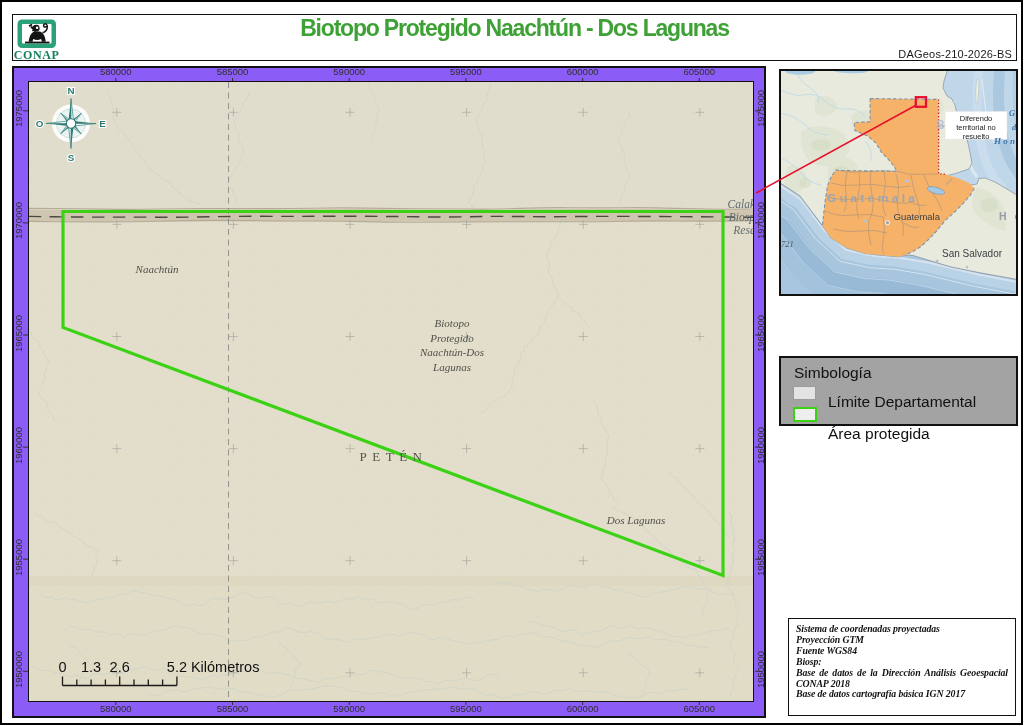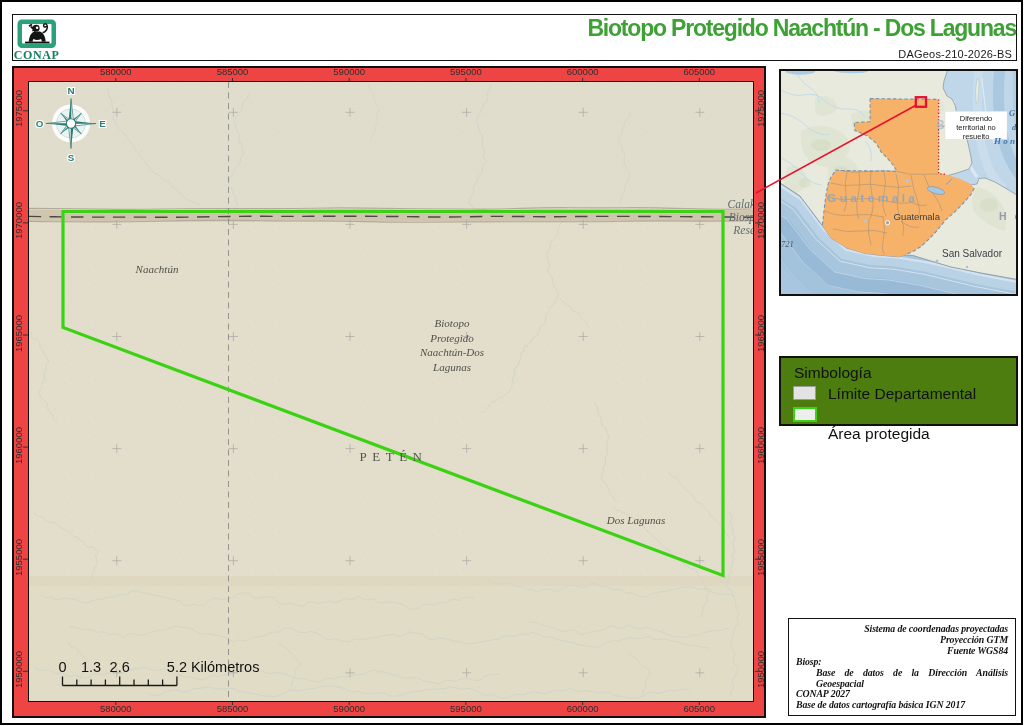--- a/index.html
+++ b/index.html
@@ -3,42 +3,42 @@
 <meta charset="utf-8">
 <style>
   html,body{margin:0;padding:0;}
   body{width:1024px;height:726px;position:relative;background:#fff;
        font-family:"Liberation Sans",sans-serif;overflow:hidden;}
   .pageborder{position:absolute;left:0;top:0;width:1019px;height:721px;
        border:2.5px solid #000;pointer-events:none;z-index:50;}
   
   #header{position:absolute;left:12px;top:14px;width:1003px;height:45px;
        border:1.5px solid #111;background:#fff;}
-  #title{position:absolute;left:0;right:0;top:1.5px;text-align:right;line-height:23px;
+  #title{position:absolute;left:0;right:0;top:1.5px;text-align:center;line-height:23px;
        color:#3ea135;font-size:23px;font-weight:bold;letter-spacing:-1.2px;}
   #dageos{position:absolute;right:4px;bottom:0px;font-size:11px;color:#1a1a1a;letter-spacing:0.2px;}
   #logo{position:absolute;left:-1px;top:4px;}
   
   #mapouter{position:absolute;left:12px;top:66px;width:750px;height:648px;
-       border:2px solid #111;background:#ef4444;}
+       border:2px solid #111;background:#8b5cf6;}
   #mapinner{position:absolute;left:14px;top:12.5px;width:724px;height:619px;
        border:1.5px solid #111;background:#e2dec9;overflow:hidden;}
   .glab{position:absolute;font-size:9.5px;color:#2e2e2e;white-space:nowrap;}
   .vlab{transform:rotate(-90deg);transform-origin:center;}
   
   #inset{position:absolute;left:779px;top:69px;width:235px;height:223px;
        border:2px solid #111;background:#cfe2f0;overflow:hidden;}
   #legend{position:absolute;left:779px;top:356px;width:235px;height:66px;
-       border:2px solid #111;background:#4d7c0f;font-size:15.5px;color:#111;}
+       border:2px solid #111;background:#a3a3a3;font-size:15.5px;color:#111;}
   #info{position:absolute;left:788px;top:618px;width:212px;height:86px;
        border:1.5px solid #111;background:#fff;
        font-family:"Liberation Serif",serif;font-style:italic;font-weight:bold;
        font-size:9.8px;color:#111;padding:5px 7px;line-height:10.9px;letter-spacing:-0.1px;}
-  #info .c{text-align:right;}
-  #info .j{text-align:justify;text-align-last:justify;margin-left:20px;}
+  #info .c{text-align:left;}
+  #info .j{text-align:justify;text-align-last:justify;}
 </style>
 </head>
 <body>
 <div id="header">
   <div id="title">Biotopo Protegido Naachtún - Dos Lagunas</div>
   <div id="dageos">DAGeos-210-2026-BS</div>
   <svg id="logo" width="62" height="44" viewBox="0 0 62 44">
 <rect x="5.5" y="0.5" width="38.5" height="28.5" rx="4.5" fill="#2aa179"></rect>
 <rect x="10" y="5" width="29.5" height="19.5" rx="1" fill="#ffffff"></rect>
 <g fill="#141414">
@@ -404,28 +404,28 @@
 </svg>
 </div>
 
 <svg id="redline" style="position:absolute;left:0;top:0;z-index:40;pointer-events:none" width="1024" height="726" viewBox="0 0 1024 726">
   <line x1="756" y1="193" x2="915.5" y2="105.5" stroke="#e8112d" stroke-width="1.6"></line>
 </svg>
 
 <div id="legend">
   <div style="position:absolute;left:13px;top:6px;">Simbología</div>
   <div style="position:absolute;left:12px;top:28px;width:21px;height:12px;border:1.5px solid #9b9b9b;background:#e3e3e3;"></div>
-  <div style="position:absolute;left:47px;top:27px;">Límite Departamental</div>
+  <div style="position:absolute;left:47px;top:35px;">Límite Departamental</div>
   <div style="position:absolute;left:12px;top:49px;width:20px;height:11px;border:2.5px solid #3bd214;background:#eee;"></div>
   <div style="position:absolute;left:47px;top:67px;">Área protegida</div>
 </div>
 
 <div id="info">
   <div class="c">Sistema de coordenadas proyectadas</div>
   <div class="c">Proyección GTM</div>
   <div class="c">Fuente WGS84</div>
   <div>Biosp:</div>
   <div class="j">Base de datos de la Dirección Análisis Geoespacial</div>
-  <div>CONAP 2027</div>
+  <div>CONAP 2018</div>
   <div>Base de datos cartografía básica IGN 2017</div>
 </div>
 
 <div class="pageborder"></div>
 
 </body></html>

